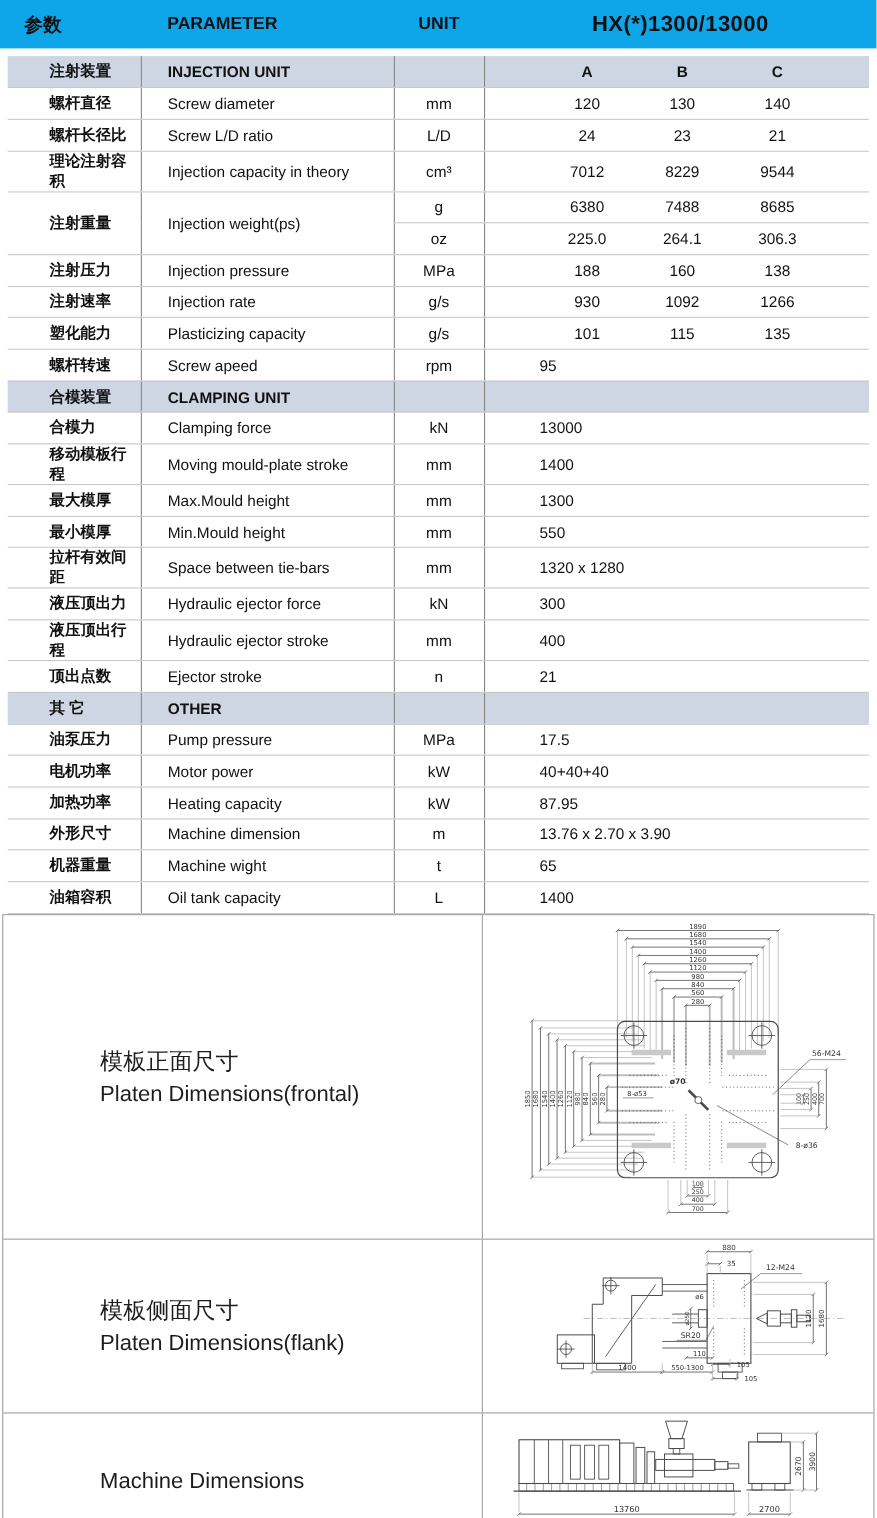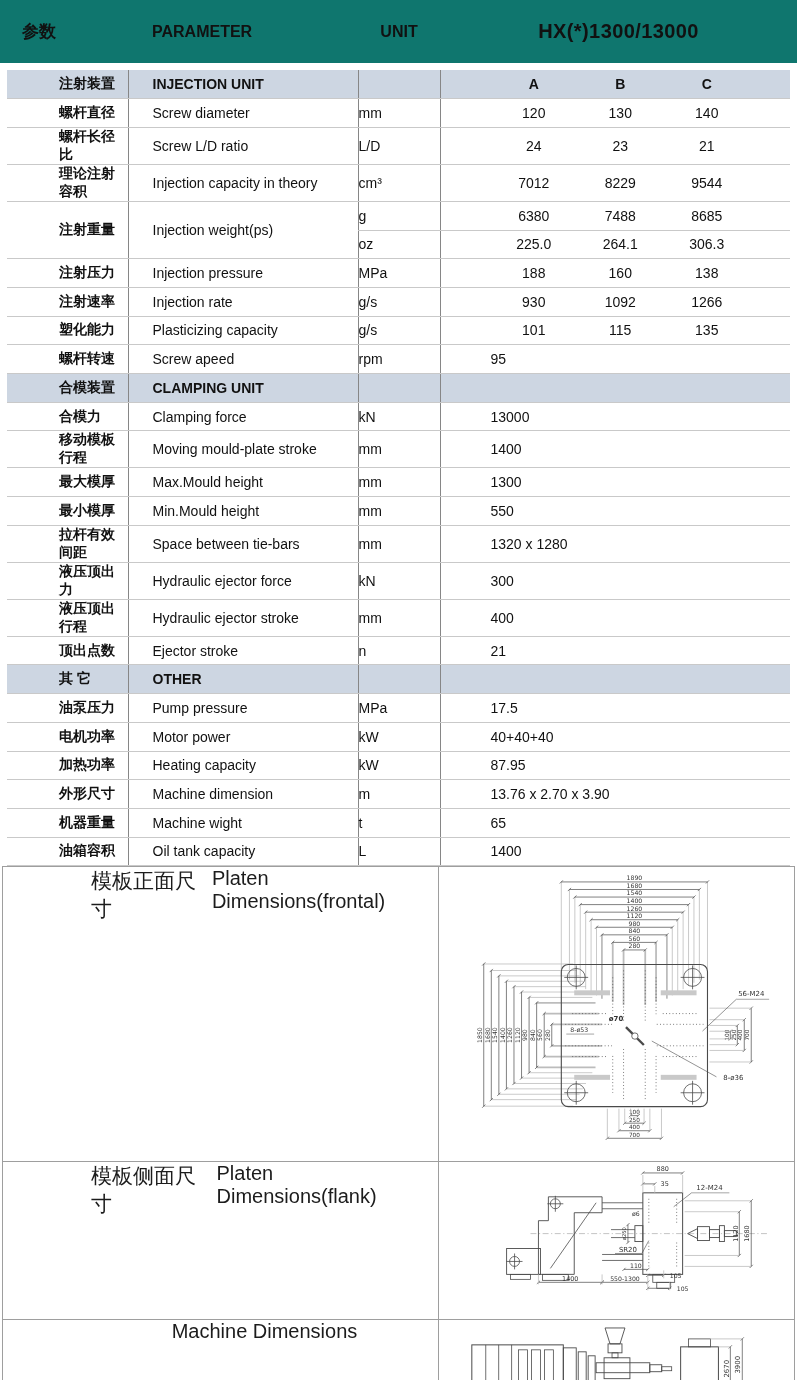--- a/index.html
+++ b/index.html
@@ -1,40 +1,40 @@
 <!DOCTYPE html>
 <html><head>
 <meta charset="utf-8">
 <style>
   html,body{margin:0;padding:0}
   body{width:797px;height:1380px;background:#ffffff;color:#111;
        font-family:"Liberation Sans","DejaVu Sans",sans-serif;overflow:hidden}
-  .topbar{height:63px;background:#0f766e;display:grid;
+  .topbar{height:44px;background:#0ea5e9;display:grid;
           grid-template-columns:128px 230px 82px 1fr;align-items:center}
   .h-cn{padding-left:22px;font-size:17px;font-weight:700}
   .h-en{padding-left:24px;font-size:16px;font-weight:700}
   .h-unit{text-align:center;font-size:16px;font-weight:700}
   .h-model{text-align:center;font-size:20px;font-weight:700;letter-spacing:.4px}
 
   table{border-collapse:collapse;table-layout:fixed;width:783px;margin:7px 7px 0 7px}
   td{height:28.7px;padding:0;font-size:14px;vertical-align:middle;
      border-bottom:1px solid #c9c9c9;box-sizing:border-box}
-  .c1{padding-left:52px;font-weight:600}
+  .c1{padding-left:38px;font-weight:600}
   .c2{padding-left:24px;border-left:1px solid #868686}
-  .c3{border-left:1px solid #868686}
+  .c3{text-align:center;border-left:1px solid #868686}
   .c4{border-left:1px solid #868686}
   .secbg{background:#cdd6e2;font-weight:700}
   .vals{display:grid;grid-template-columns:1fr 1fr 1fr;padding:0 40px 0 50px;text-align:center}
   .valspan{padding:0 40px 0 50px;}
 
   .panel{margin:0 2px;border:1px solid #9e9e9e}
   .prow{display:flex}
   .prow + .prow{border-top:1px solid #9e9e9e}
   .pr1{height:294px}.pr2{height:157px}.pr3{height:125px}
-  .cap{width:438px;border-right:1px solid #9e9e9e;display:flex;flex-direction:row;
+  .cap{width:438px;border-right:1px solid #9e9e9e;display:flex;flex-direction:column;
        justify-content:center;padding-left:88px;box-sizing:border-box}
   .cap .cn{font-size:21px;font-weight:500;color:#1c1c1c;margin-bottom:5px}
   .cap .en{font-size:20px;color:#1c1c1c}
   .fig{flex:1;display:flex;align-items:center;justify-content:center}
   svg{display:block}
   svg text{font-family:"DejaVu Sans","Liberation Sans",sans-serif;fill:#333}
 </style>
 </head>
 <body>
 

